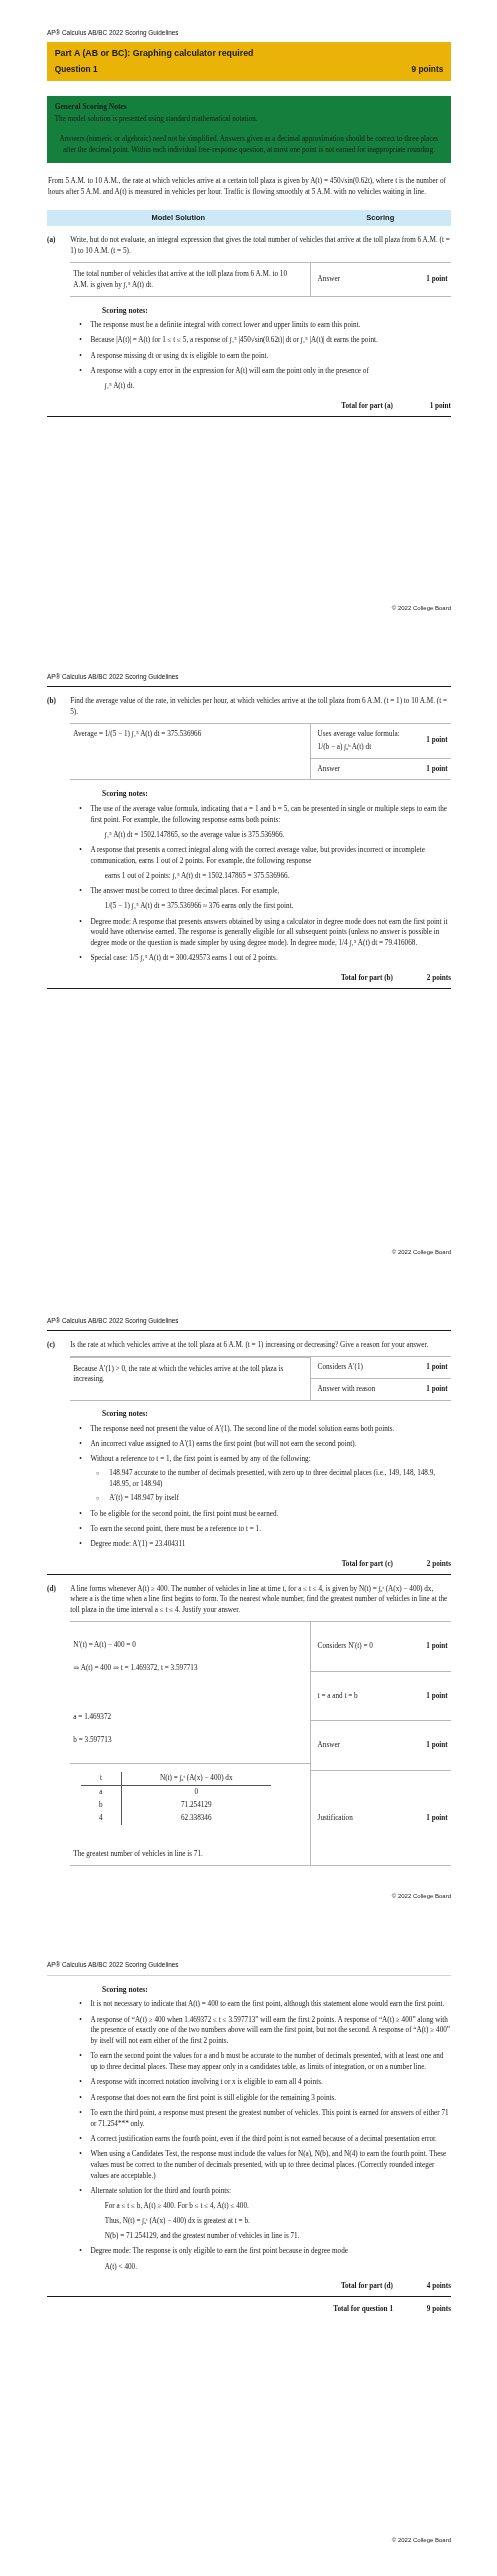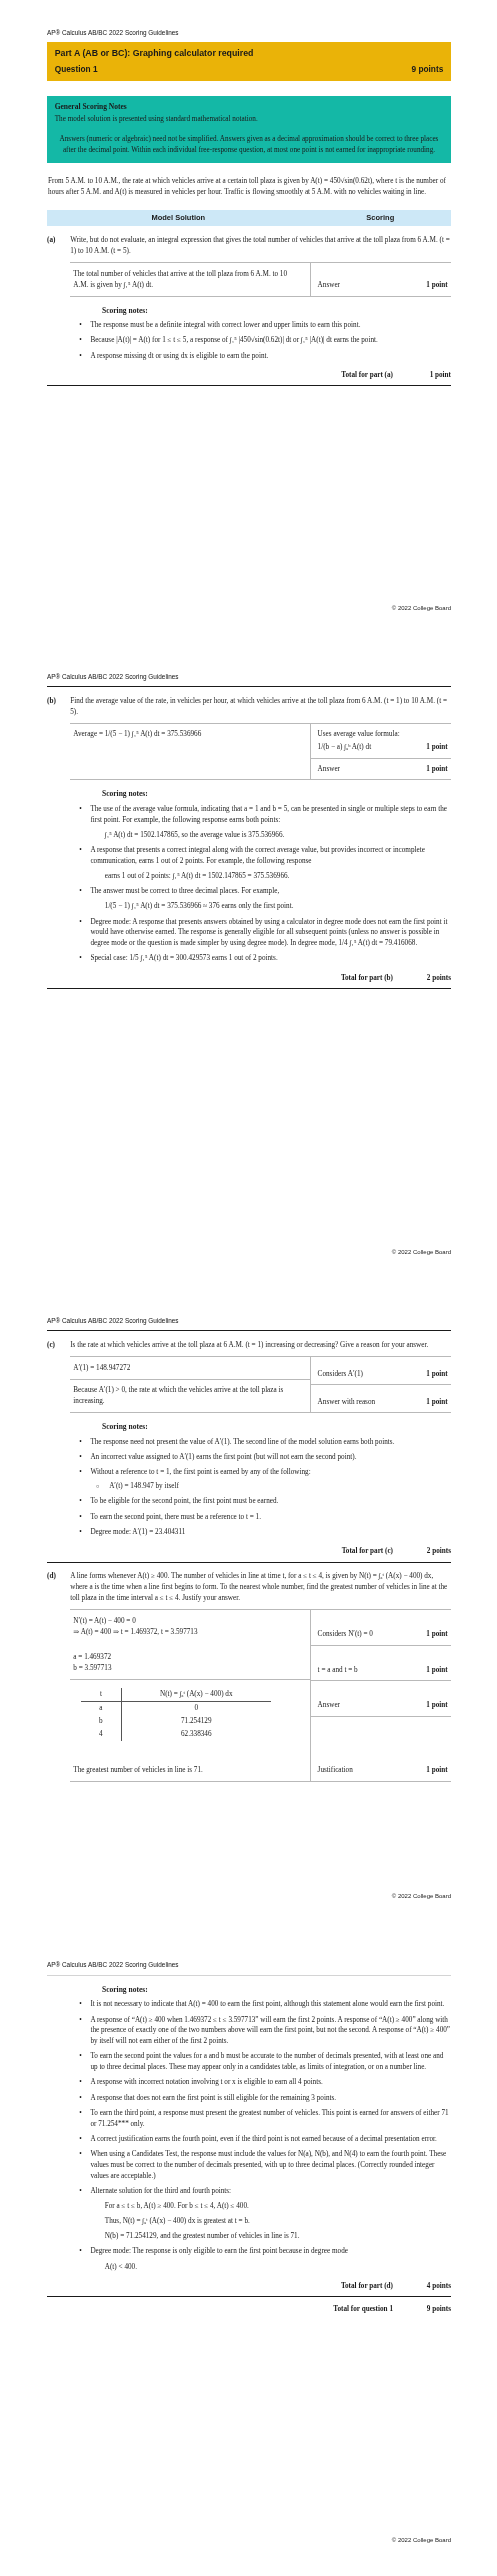--- a/index.html
+++ b/index.html
@@ -31,21 +31,21 @@
     background:#eab308;
     margin-top:4.4px;
     padding:5px 7.7px 5.5px 7.7px;
     font-family:"Liberation Sans","DejaVu Sans",sans-serif;
     font-weight:bold;
   }
   .banner-line1{font-size:8.8px;}
   .banner-row{display:flex;justify-content:space-between;font-size:8.3px;margin-top:3.3px;}
 
   .gsn{
-    background:#14b8a6;
+    background:#15803d;
     margin-top:14.4px;
     padding:5.5px 7.7px 6.6px 7.7px;
   }
   .gsn-title{font-weight:bold;font-size:7.5px;margin-bottom:1.1px;}
   .gsn p{margin:0 0 0 0;}
   .gsn p + p{margin-top:10px;text-align:center;}
 
   .intro{margin:13.3px 1.1px 0 1.1px;}
 
   .ms-header{
@@ -69,21 +69,21 @@
     border-top:0.6px solid #b9b9b9;
     border-bottom:0.6px solid #b9b9b9;
     margin-top:5.5px;
     margin-left:23px;
   }
   .sol-left{flex:0 0 63%;display:flex;flex-direction:column;}
   .sol-cell{padding:5.5px 6.6px 5.5px 3.3px;flex:1;}
   .sol-cell.row-sep{border-top:0.6px solid #b9b9b9;}
   .score-col{flex:1;border-left:0.6px solid #b9b9b9;display:flex;flex-direction:column;}
   .score-cell{
-    display:flex;justify-content:space-between;align-items:flex-end;gap:4.4px;
+    display:flex;justify-content:space-between;align-items:center;gap:4.4px;
     padding:5px 2.2px 5px 6.6px;flex:1;
   }
   .score-cell + .score-cell{border-top:0.6px solid #b9b9b9;}
   .score-label{flex:1;}
   .score-points{font-weight:bold;white-space:nowrap;padding-right:1.1px;}
   .score-formula{margin-top:2.2px;}
 
   .notes-title{font-weight:bold;font-size:7.5px;margin:7.7px 0 2.2px 23px;padding-left:32px;}
   ul.notes{list-style:none;margin:0 0 0 29px;padding:0;}
   ul.notes li.note{position:relative;padding-left:14.4px;margin:4.4px 0;}
@@ -93,21 +93,21 @@
   .plain-line{margin:4.4px 0 4.4px 14.4px;}
 
   .total-row{
     display:flex;justify-content:flex-end;
     font-weight:bold;margin:8.8px 0 4.4px 0;
   }
   .total-points{width:58px;text-align:right;}
   .thick-rule{border-top:1.7px solid #1a1a1a;margin-top:2.2px;}
   .grand{margin-top:6.6px;}
 
-  .sol-line{margin:0 0;}
+  .sol-line{margin:12px 0;}
   .sol-gap{height:14.4px;}
 
   .nt-table{display:table;margin:2.2px 0 8.8px 7.7px;border-collapse:collapse;}
   .nt-row{display:table-row;}
   .nt-c1{display:table-cell;width:31px;text-align:center;border-right:0.8px solid #555;padding:1.1px 4.4px;}
   .nt-c2{display:table-cell;width:138px;text-align:center;padding:1.1px 5.5px;}
   .nt-head .nt-c1,.nt-head .nt-c2{border-bottom:0.8px solid #555;}
   .nt-spacer{height:15.5px;}
 
   .footer{
@@ -162,20 +162,21 @@
           <span class="score-points">1 point</span>
         </div>
       </div>
     </div>
 
     <div class="notes-title">Scoring notes:</div>
     <ul class="notes">
         <li class="note"><span>The response must be a definite integral with correct lower and upper limits to earn this point.</span></li>
         <li class="note"><span>Because |A(t)| = A(t) for 1 ≤ t ≤ 5, a response of ∫₁⁵ |450√sin(0.62t)| dt or ∫₁⁵ |A(t)| dt earns the point.</span></li>
         <li class="note"><span>A response missing dt or using dx is eligible to earn the point.</span></li>
+        <li class="note"><span>A response with a copy error in the expression for A(t) will earn the point only in the presence of</span><div class="plain-line">∫₁⁵ A(t) dt.</div></li>
       </ul>
 
     <div class="total-row">
       <span>Total for part (a)</span>
       <span class="total-points">1 point</span>
     </div>
     <div class="thick-rule"></div>
   </div>
   <div class="footer">© 2022 College Board</div>
 </div>
@@ -232,40 +233,39 @@
     <div class="doc-header">AP® Calculus AB/BC 2022 Scoring Guidelines</div>
     <div class="header-rule"></div>
 
     <div class="part">
       <div class="part-label">(c)</div>
       <div class="prompt">Is the rate at which vehicles arrive at the toll plaza at 6 A.M. (t = 1) increasing or decreasing? Give a reason for your answer.</div>
     </div>
 
     <div class="sol-table">
       <div class="sol-left">
-        <div class="sol-cell">A′(1) = 148.947272</div>
         <div class="sol-cell row-sep">Because A′(1) &gt; 0, the rate at which the vehicles arrive at the toll plaza is increasing.</div>
       </div>
       <div class="score-col">
         <div class="score-cell">
           <span class="score-label">Considers A′(1)</span>
           <span class="score-points">1 point</span>
         </div>
         <div class="score-cell">
           <span class="score-label">Answer with reason</span>
           <span class="score-points">1 point</span>
         </div>
       </div>
     </div>
 
     <div class="notes-title">Scoring notes:</div>
     <ul class="notes">
         <li class="note"><span>The response need not present the value of A′(1). The second line of the model solution earns both points.</span></li>
         <li class="note"><span>An incorrect value assigned to A′(1) earns the first point (but will not earn the second point).</span></li>
-        <li class="note"><span>Without a reference to t = 1, the first point is earned by any of the following:</span><div class="sub-item">A′(t) = 148.947 by itself</div></li>
+        <li class="note"><span>Without a reference to t = 1, the first point is earned by any of the following:</span><div class="sub-item">148.947 accurate to the number of decimals presented, with zero up to three decimal places (i.e., 149, 148, 148.9, 148.95, or 148.94)</div><div class="sub-item">A′(t) = 148.947 by itself</div></li>
         <li class="note"><span>To be eligible for the second point, the first point must be earned.</span></li>
         <li class="note"><span>To earn the second point, there must be a reference to t = 1.</span></li>
         <li class="note"><span>Degree mode: A′(1) = 23.404311</span></li>
       </ul>
 
     <div class="total-row">
       <span>Total for part (c)</span>
       <span class="total-points">2 points</span>
     </div>
     <div class="thick-rule"></div>

